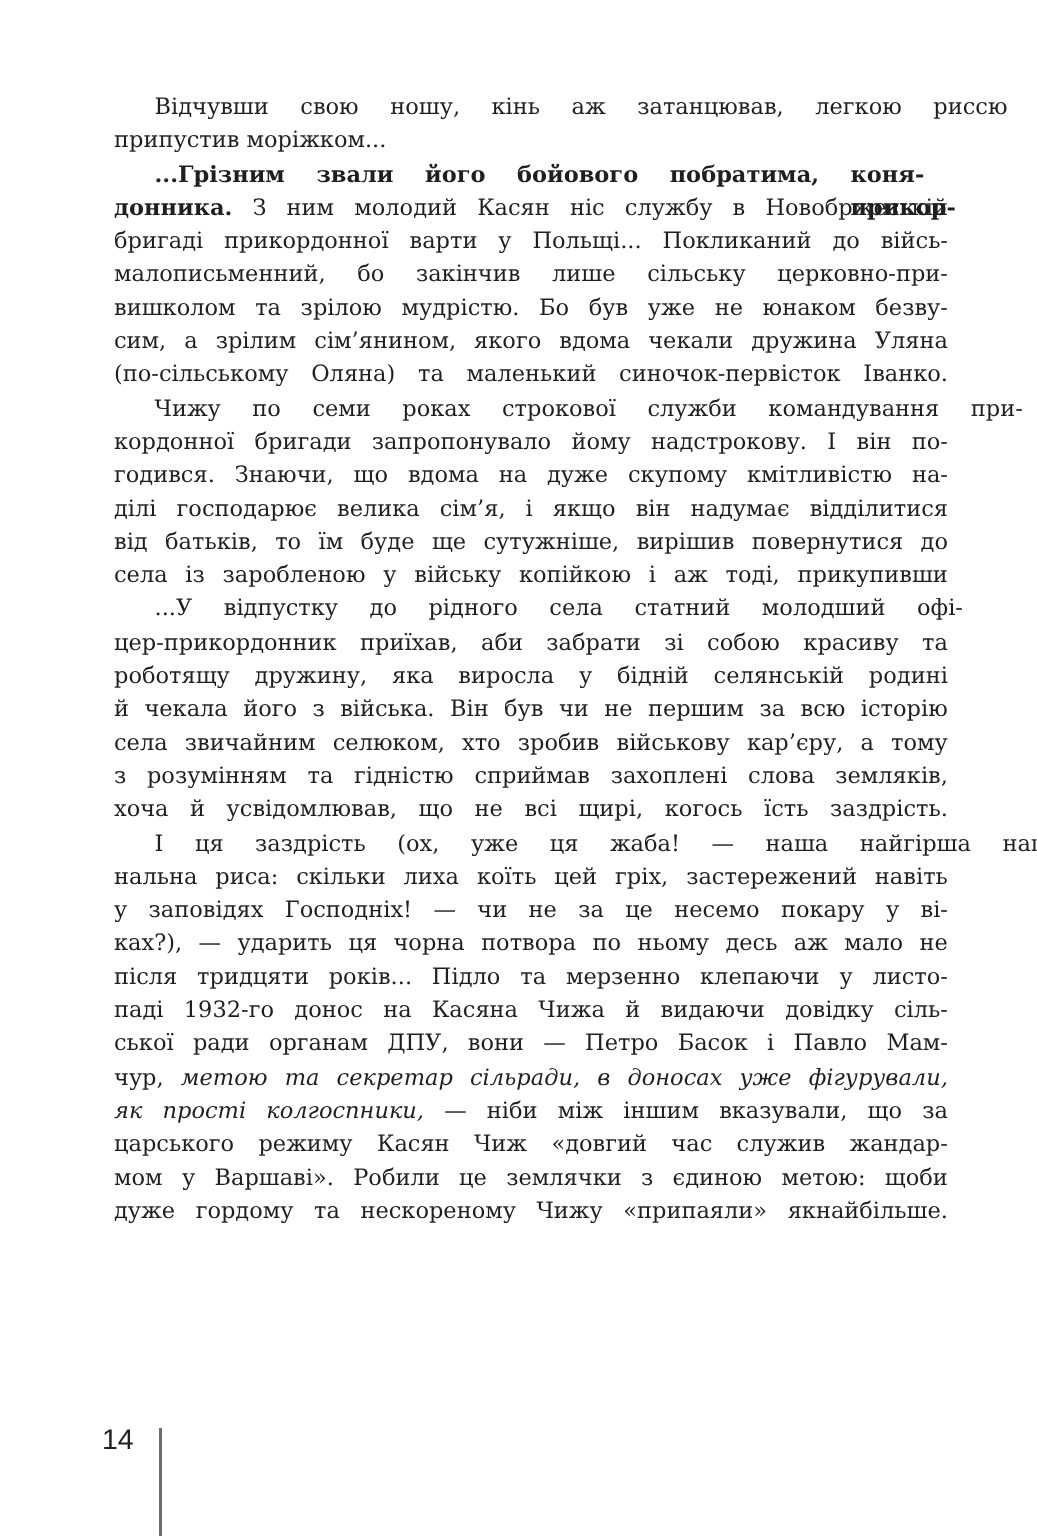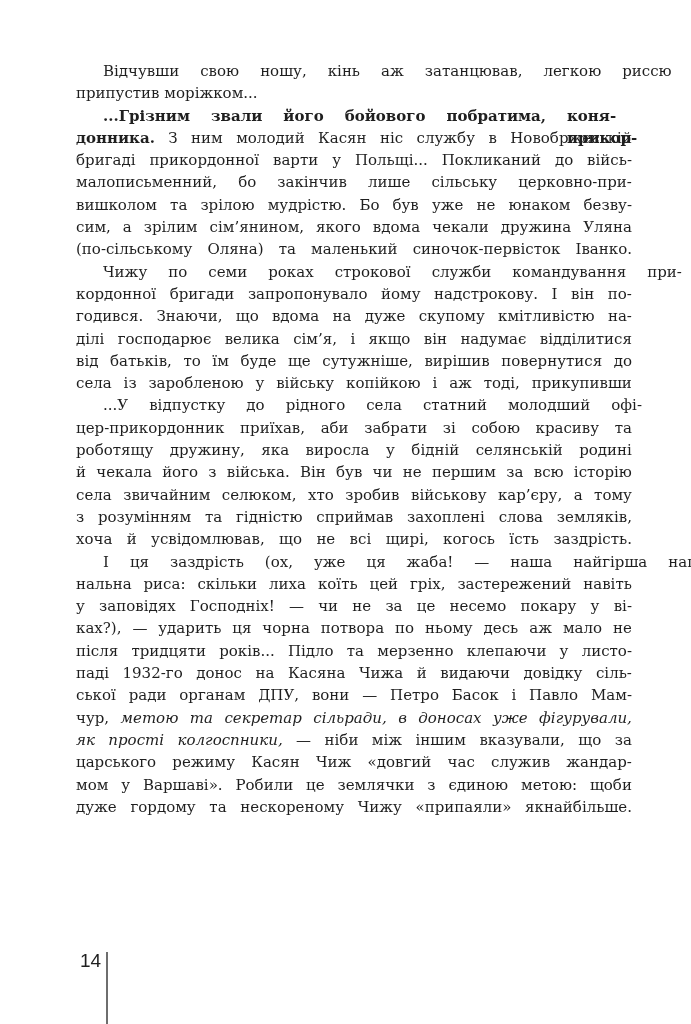--- a/index.html
+++ b/index.html
@@ -28,21 +28,21 @@
   .line.just {
     display: flex;
     justify-content: space-between;
     white-space: normal;
   }
   .line.first { padding-left: 27px; gap: 21px; }
   .line b { font-weight: 700; }
   .line i { font-style: italic; }
   .page-number {
     position: absolute;
-    left: 80px;
+    left: 68px;
     top: 951px;
     font-family: "Liberation Sans", sans-serif;
     font-size: 19px;
     line-height: 1;
     color: #1f1f1f;
   }
   .footer-rule {
     position: absolute;
     left: 106px;
     top: 952px;

